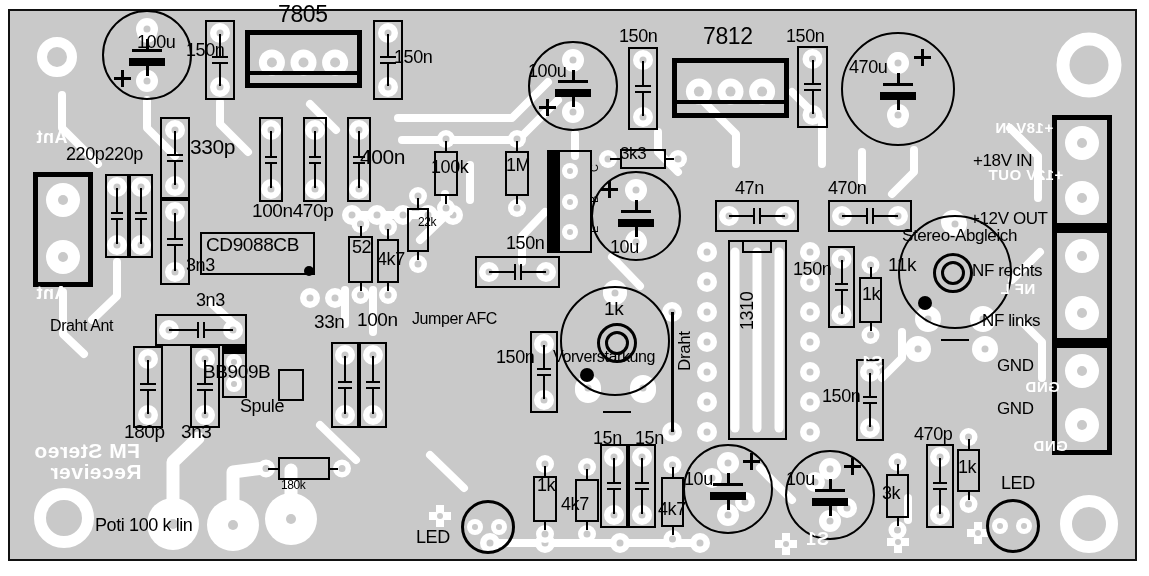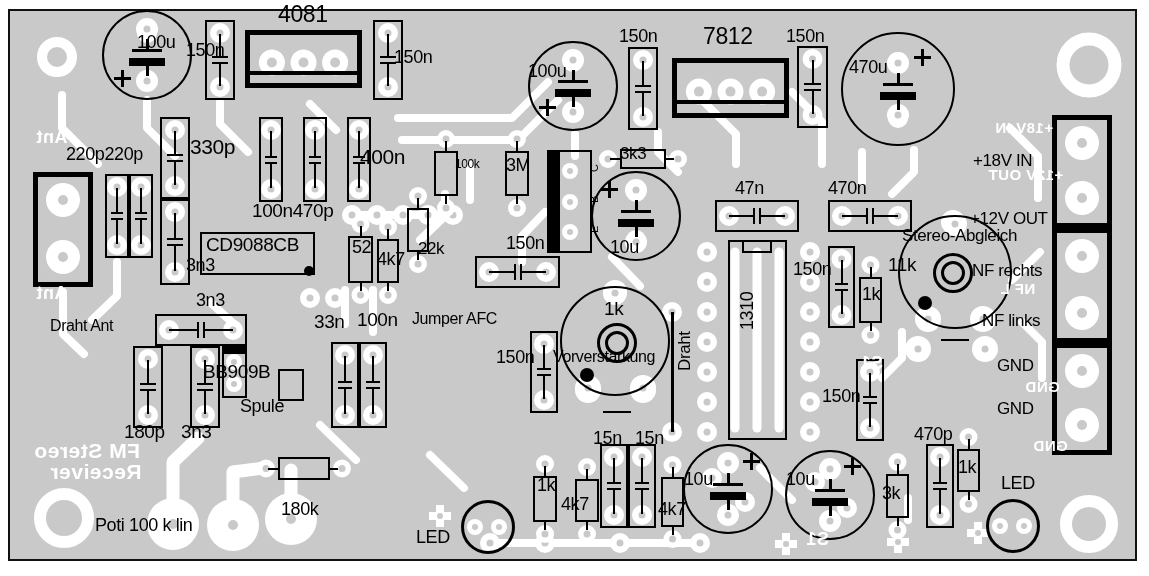--- a/index.html
+++ b/index.html
@@ -677,32 +677,32 @@
       <div class="circ" style="left: 986px; top: 499px; width: 54px; height: 54px; border-width: 3px;"></div>
       <div class="comp thick" style="left: 33px; top: 172px; width: 60px; height: 115px;"></div>
       <div class="comp thick" style="left: 1052px; top: 115px; width: 60px; height: 113px;"></div>
       <div class="comp thick" style="left: 1052px; top: 228px; width: 60px; height: 115px;"></div>
       <div class="comp thick" style="left: 1052px; top: 343px; width: 60px; height: 112px;"></div>
       <div class="bar" style="left: 671px; top: 312px; width: 3px; height: 120px;"></div>
     </div>
   <div id="labels">
       <div class="lbl" style="left: 137px; top: 33px; font-size: 18px;">100u</div>
       <div class="lbl" style="left: 186px; top: 41px; font-size: 18px;">150n</div>
-      <div class="lbl" style="left: 278px; top: 3px; font-size: 23px;">4081</div>
+      <div class="lbl" style="left: 278px; top: 3px; font-size: 23px;">7805</div>
       <div class="lbl" style="left: 394px; top: 48px; font-size: 18px;">150n</div>
       <div class="lbl" style="left: 66px; top: 145px; font-size: 18px;">220p220p</div>
       <div class="lbl" style="left: 190px; top: 136px; font-size: 21px;">330p</div>
       <div class="lbl" style="left: 360px; top: 146px; font-size: 21px;">400n</div>
-      <div class="lbl" style="left: 431px; top: 158px; font-size: 12px; margin-left: 24px;">100k</div>
-      <div class="lbl" style="left: 506px; top: 156px; font-size: 18px;">3M</div>
+      <div class="lbl" style="left: 431px; top: 158px; font-size: 18px;">100k</div>
+      <div class="lbl" style="left: 506px; top: 156px; font-size: 18px;">1M</div>
       <div class="lbl" style="left: 252px; top: 201px; font-size: 19px;">100n470p</div>
       <div class="lbl" style="left: 206px; top: 235px; font-size: 19px;">CD9088CB</div>
       <div class="lbl" style="left: 352px; top: 238px; font-size: 18px;">52</div>
       <div class="lbl" style="left: 377px; top: 250px; font-size: 18px;">4k7</div>
-      <div class="lbl" style="left: 418px; top: 240px; font-size: 17px;">22k</div>
+      <div class="lbl" style="left: 418px; top: 216px; font-size: 12px;">22k</div>
       <div class="lbl" style="left: 186px; top: 256px; font-size: 18px;">3n3</div>
       <div class="lbl" style="left: 196px; top: 291px; font-size: 18px;">3n3</div>
       <div class="lbl" style="left: 50px; top: 318px; font-size: 16px;">Draht Ant</div>
       <div class="lbl" style="left: 314px; top: 312px; font-size: 19px;">33n</div>
       <div class="lbl" style="left: 357px; top: 310px; font-size: 19px;">100n</div>
       <div class="lbl" style="left: 412px; top: 311px; font-size: 16px;">Jumper AFC</div>
       <div class="lbl" style="left: 496px; top: 348px; font-size: 18px;">150n</div>
       <div class="lbl" style="left: 604px; top: 299px; font-size: 19px;">1k</div>
       <div class="lbl" style="left: 553px; top: 349px; font-size: 16px;">Vorverstarkung</div>
       <div class="lbl rlbl" style="left: 676px; top: 371px; font-size: 17px;">Draht</div>
@@ -728,21 +728,21 @@
       <div class="lbl" style="left: 973px; top: 152px; font-size: 17px;">+18V IN</div>
       <div class="lbl" style="left: 970px; top: 210px; font-size: 17px;">+12V OUT</div>
       <div class="lbl" style="left: 972px; top: 262px; font-size: 17px;">NF rechts</div>
       <div class="lbl" style="left: 982px; top: 312px; font-size: 17px;">NF links</div>
       <div class="lbl" style="left: 997px; top: 357px; font-size: 17px;">GND</div>
       <div class="lbl" style="left: 997px; top: 400px; font-size: 17px;">GND</div>
       <div class="lbl" style="left: 203px; top: 362px; font-size: 19px;">BB909B</div>
       <div class="lbl" style="left: 240px; top: 397px; font-size: 18px;">Spule</div>
       <div class="lbl" style="left: 124px; top: 422px; font-size: 19px;">180p</div>
       <div class="lbl" style="left: 181px; top: 422px; font-size: 19px;">3n3</div>
-      <div class="lbl" style="left: 281px; top: 500px; font-size: 18px;">180k</div>
+      <div class="lbl" style="left: 281px; top: 479px; font-size: 12px;">180k</div>
       <div class="lbl" style="left: 95px; top: 516px; font-size: 18px;">Poti 100 k lin</div>
       <div class="lbl" style="left: 416px; top: 528px; font-size: 18px;">LED</div>
       <div class="lbl" style="left: 537px; top: 476px; font-size: 18px;">1k</div>
       <div class="lbl" style="left: 561px; top: 495px; font-size: 18px;">4k7</div>
       <div class="lbl" style="left: 593px; top: 429px; font-size: 18px;">15n</div>
       <div class="lbl" style="left: 635px; top: 429px; font-size: 18px;">15n</div>
       <div class="lbl" style="left: 658px; top: 500px; font-size: 18px;">4k7</div>
       <div class="lbl" style="left: 684px; top: 470px; font-size: 18px;">10u</div>
       <div class="lbl" style="left: 786px; top: 470px; font-size: 18px;">10u</div>
       <div class="lbl" style="left: 882px; top: 484px; font-size: 18px;">3k</div>

